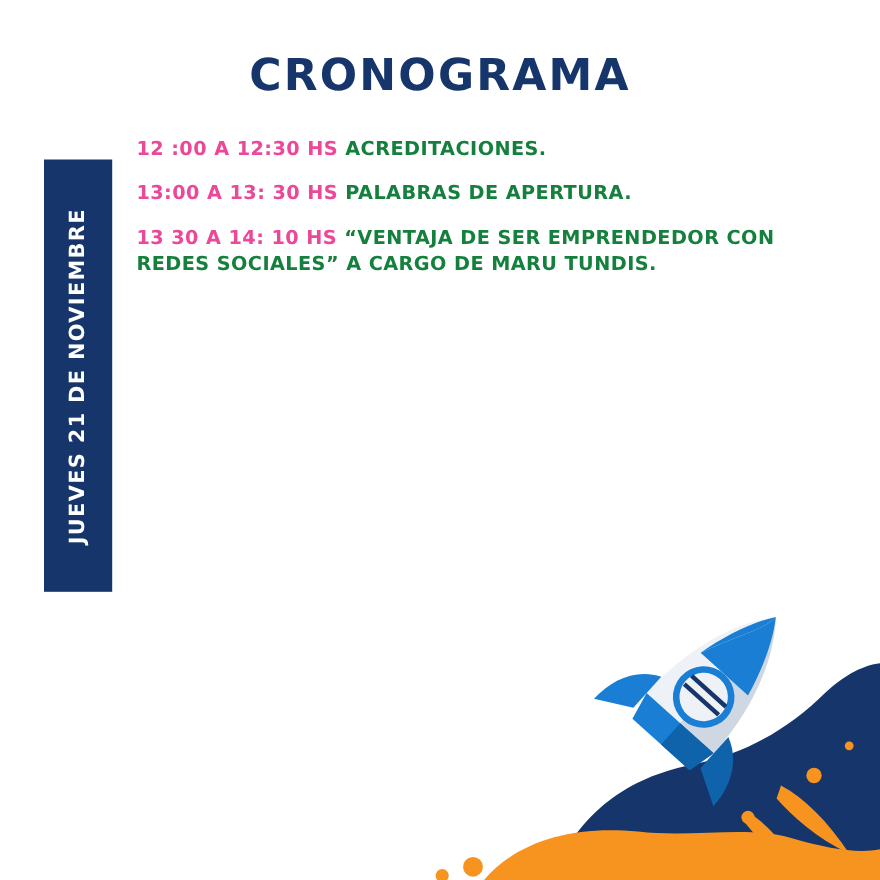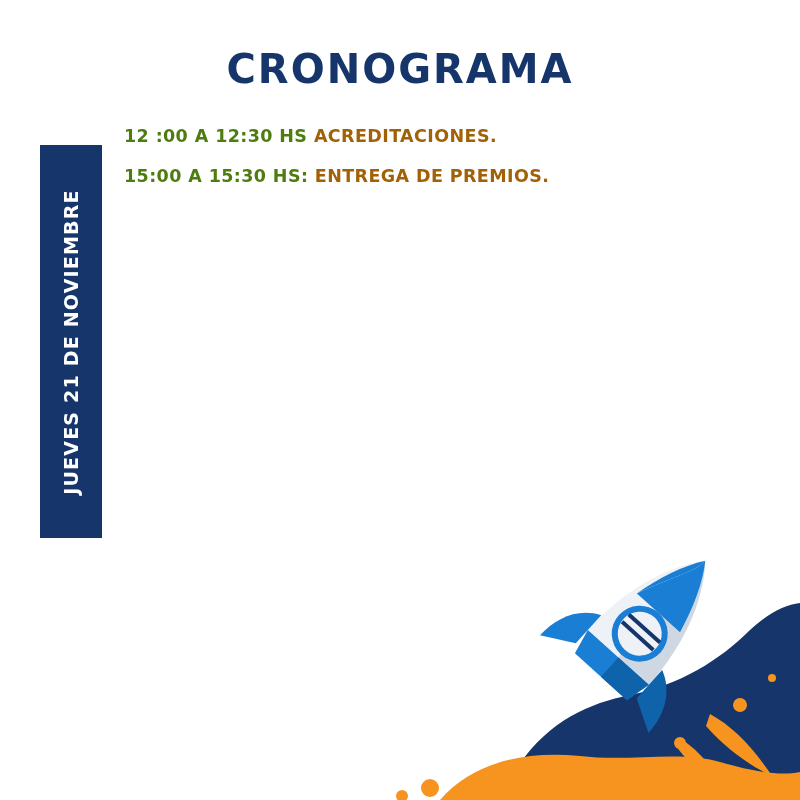--- a/index.html
+++ b/index.html
@@ -68,24 +68,24 @@
   }
   .item {
     margin-bottom: 17px;
     font-size: 17.5px;
     font-weight: bold;
     line-height: 1.33;
     letter-spacing: 0.4px;
     font-family: "DejaVu Sans", sans-serif;
   }
   .time {
-    color: #4d7c0f;
+    color: #ec4899;
   }
   .desc {
-    color: #a16207;
+    color: #15803d;
     margin-top: 20px;
   }
 
   
   .art {
     position: absolute;
     right: 0;
     bottom: 0;
     width: 420px;
     height: 300px;
@@ -102,22 +102,26 @@
   <div class="date-bar">
     <span class="date-bar-text">JUEVES 21 DE NOVIEMBRE</span>
   </div>
 
   <div class="schedule">
     <div class="item">
       <span class="time">12 :00 A 12:30 HS</span>
       <span class="desc">ACREDITACIONES.</span>
     </div>
     <div class="item">
-      <span class="time">15:00 A 15:30 HS:</span>
-      <span class="desc">ENTREGA DE PREMIOS.</span>
+      <span class="time">13:00 A 13: 30 HS</span>
+      <span class="desc"> PALABRAS DE APERTURA.</span>
+    </div>
+    <div class="item">
+      <span class="time">13 30 A 14: 10 HS</span>
+      <span class="desc">“VENTAJA DE SER EMPRENDEDOR CON REDES SOCIALES” A CARGO DE MARU TUNDIS.</span>
     </div>
   </div>
 
   <svg class="art" viewBox="0 0 420 300">
 
     <path d="M120 300 C 150 230, 200 205, 250 195 C 300 185, 340 160, 370 130 C 390 112, 405 105, 420 103 L420 300 Z" fill="#15356b"></path>
 
     <path d="M60 300 C 90 265, 140 250, 200 256 C 250 262, 300 250, 340 262 C 375 272, 400 276, 420 272 L420 300 Z" fill="#f79420"></path>
 
     <circle cx="50" cy="288" r="9" fill="#f79420"></circle>

